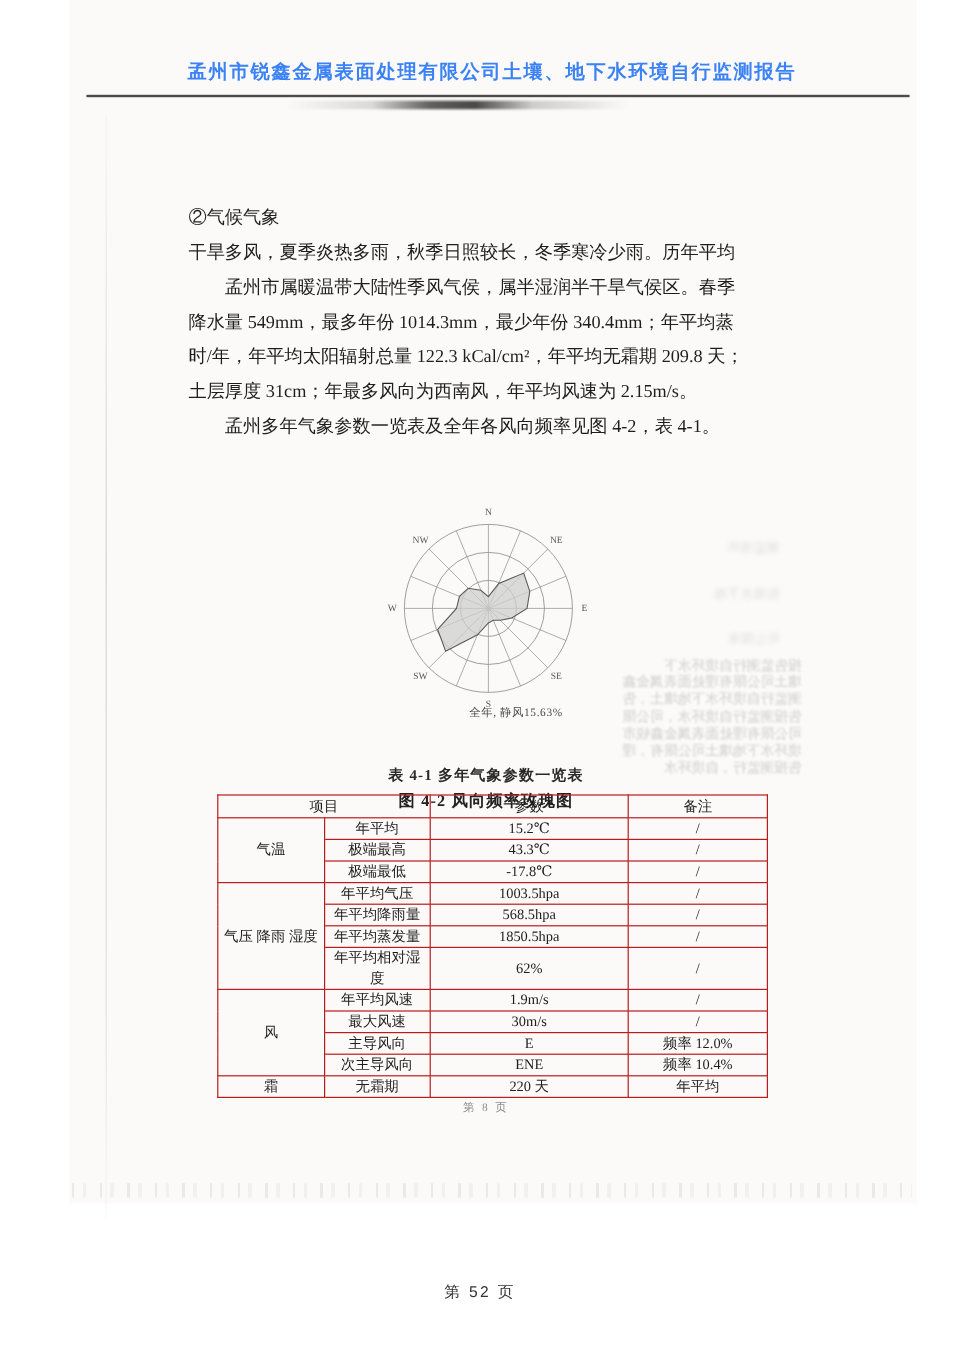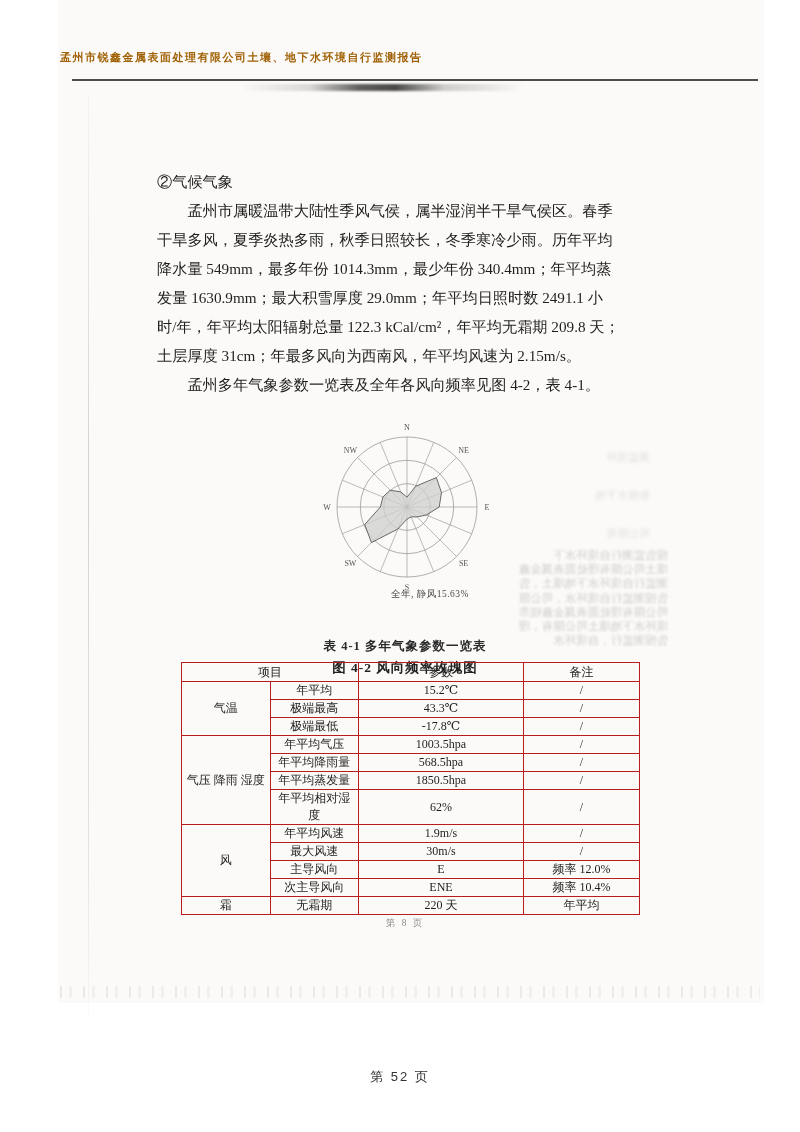--- a/index.html
+++ b/index.html
@@ -16,22 +16,22 @@
     position:absolute;left:60px;top:986px;width:700px;height:12px;
     background:repeating-linear-gradient(90deg, rgba(90,90,90,.10) 0 2px, transparent 2px 9px,
       rgba(120,120,120,.07) 9px 12px, transparent 12px 23px);
     filter:blur(.6px);
   }
   .fold-line{
     position:absolute;left:88px;top:96px;width:1px;height:920px;
     background:linear-gradient(180deg, rgba(120,120,120,.05), rgba(110,110,110,.28) 40%, rgba(110,110,110,.18) 80%, rgba(120,120,120,.03));
   }
   .header-title{
-    position:absolute;left:60px;top:50px;width:700px;
-    font-size:11px;font-weight:bold;letter-spacing:1.5px;color:#a16207;
+    position:absolute;left:60px;top:50px;width:700px;text-align:center;
+    font-size:16px;font-weight:bold;letter-spacing:1.5px;color:#3b82f6;
     white-space:nowrap;
   }
   .header-rule{
     position:absolute;left:72px;top:79px;width:686px;height:2px;background:#4c4c4c;
   }
   .header-smudge{
     position:absolute;left:238px;top:84px;width:286px;height:7px;
     background:linear-gradient(90deg, transparent, rgba(70,70,70,.18) 25%, rgba(45,45,45,.75) 42%, rgba(40,40,40,.85) 55%, rgba(70,70,70,.25) 72%, transparent);
     filter:blur(.8px);border-radius:3px;
   }
@@ -96,24 +96,23 @@
 <div class="scan-area"></div>
 <div class="fold-line"></div>
 <div class="scan-bottom-noise"></div>
 
 <div class="header-title">孟州市锐鑫金属表面处理有限公司土壤、地下水环境自行监测报告</div>
 <div class="header-rule"></div>
 <div class="header-smudge"></div>
 
 <div class="body-text">
     <div class="bodyline">②气候气象</div>
+    <div class="bodyline">干旱多风，夏季炎热多雨，秋季日照较长，冬季寒冷少雨。历年平均</div>
     <div class="bodyline ind">孟州市属暖温带大陆性季风气侯，属半湿润半干旱气侯区。春季</div>
-    <div class="bodyline">干旱多风，夏季炎热多雨，秋季日照较长，冬季寒冷少雨。历年平均</div>
     <div class="bodyline">降水量 549mm，最多年份 1014.3mm，最少年份 340.4mm；年平均蒸</div>
-    <div class="bodyline">发量 1630.9mm；最大积雪厚度 29.0mm；年平均日照时数 2491.1 小</div>
     <div class="bodyline">时/年，年平均太阳辐射总量 122.3 kCal/cm²，年平均无霜期 209.8 天；</div>
     <div class="bodyline">土层厚度 31cm；年最多风向为西南风，年平均风速为 2.15m/s。</div>
     <div class="bodyline ind">孟州多年气象参数一览表及全年各风向频率见图 4-2，表 4-1。</div>
   </div>
 
 <svg class="rose-svg" width="180" height="180">
     <circle cx="90" cy="90" r="23.3" fill="none" stroke="#8e8e8e" stroke-width="0.7"></circle>
     <circle cx="90" cy="90" r="46.7" fill="none" stroke="#8e8e8e" stroke-width="0.7"></circle>
     <circle cx="90" cy="90" r="70.0" fill="none" stroke="#8e8e8e" stroke-width="0.7"></circle>
     <line x1="90" y1="90" x2="90.0" y2="20.0" stroke="#8e8e8e" stroke-width="0.6"></line>

